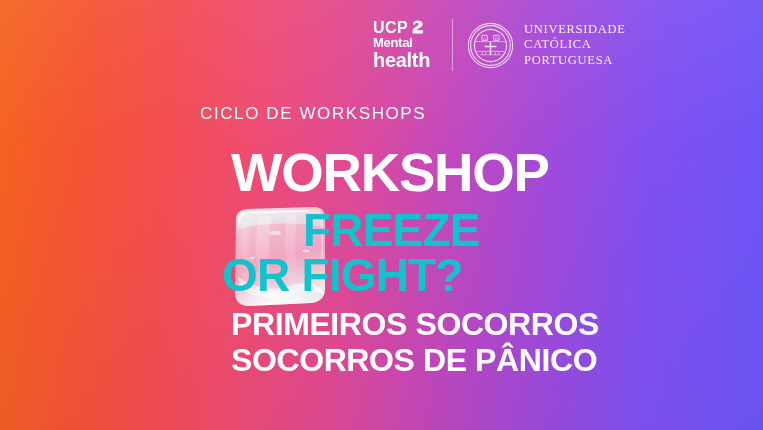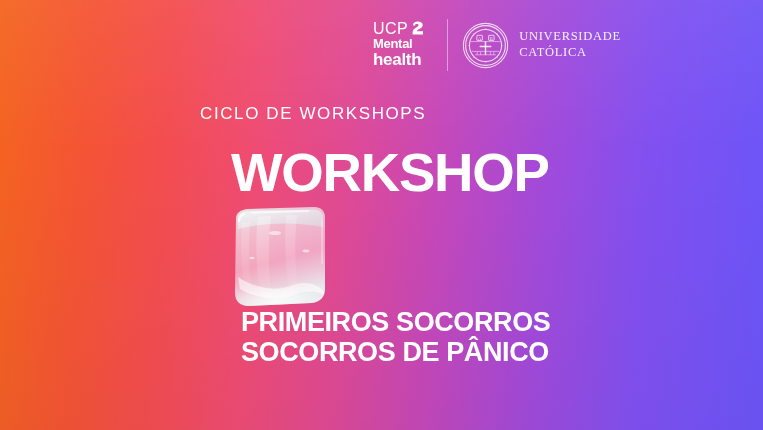--- a/index.html
+++ b/index.html
@@ -40,38 +40,38 @@
   }
   .ucp-logo {
     color: #ffffff;
     line-height: 0.98;
     letter-spacing: -0.3px;
   }
   .ucp-line1 {
     display: flex;
     align-items: center;
     font-size: 16px;
-    font-weight: 400;
+    font-weight: 700;
     letter-spacing: 0.5px;
   }
   .ucp-mark {
     display: inline-block;
     width: 14px;
     height: 16px;
     margin-left: 3px;
     position: relative;
   }
   .ucp-mark svg { display: block; }
   .ucp-line2 {
     font-size: 13px;
     font-weight: 800;
     margin-top: 1px;
   }
   .ucp-line3 {
-    font-size: 17px;
+    font-size: 20px;
     font-weight: 800;
     margin-top: 1px;
   }
 
   .divider {
     width: 1px;
     height: 52px;
     background: rgba(255,255,255,0.45);
     margin: 0 14px 0 22px;
   }
@@ -126,24 +126,24 @@
     font-weight: 800;
     letter-spacing: -0.8px;
     line-height: 0.98;
     white-space: nowrap;
     z-index: 3;
   }
   .title-teal .l2 { display: block; margin-left: -81px; }
 
   .subtitle {
     position: absolute;
-    left: 241px;
+    left: 231px;
     top: 307px;
     color: #ffffff;
-    font-size: 27px;
+    font-size: 32px;
     font-weight: 800;
     letter-spacing: -0.4px;
     line-height: 1.12;
     white-space: nowrap;
     z-index: 4;
   }
   .subtitle span { display: block; }
 
   
   .ice {
@@ -216,20 +216,21 @@
             <circle cx="12" cy="12" r="0.6"></circle>
             <circle cx="36" cy="12" r="0.6"></circle>
             <circle cx="12" cy="36" r="0.6"></circle>
             <circle cx="36" cy="36" r="0.6"></circle>
           </g>
         </svg>
       </span>
       <div class="uni-name">
         <div>UNIVERSIDADE</div>
         <div>CATÓLICA</div>
+        <div>PORTUGUESA</div>
       </div>
     </div>
   </div>
 
   <div class="kicker">CICLO DE WORKSHOPS</div>
 
   <div class="title-main">WORKSHOP</div>
 
   <div class="ice">
     <svg viewBox="0 0 104 108" xmlns="http://www.w3.org/2000/svg">
@@ -275,19 +276,23 @@
       <path d="M94 18 L94 60" stroke="#ffffff" stroke-opacity="0.30" stroke-width="2" fill="none" stroke-linecap="round"></path>
 
       <g fill="#ffffff" opacity="0.55">
         <ellipse cx="47" cy="30" rx="6" ry="2.1"></ellipse>
         <ellipse cx="78" cy="48" rx="3.4" ry="1.4"></ellipse>
         <ellipse cx="24" cy="55" rx="2.6" ry="1.2"></ellipse>
       </g>
     </svg>
   </div>
 
+  <div class="title-teal">
+    <span class="l1">FREEZE</span>
+    <span class="l2">OR FIGHT?</span>
+  </div>
 
   <div class="subtitle">
     <span>PRIMEIROS SOCORROS</span>
     <span>SOCORROS DE PÂNICO</span>
   </div>
 
 </div>
 
 </body></html>

